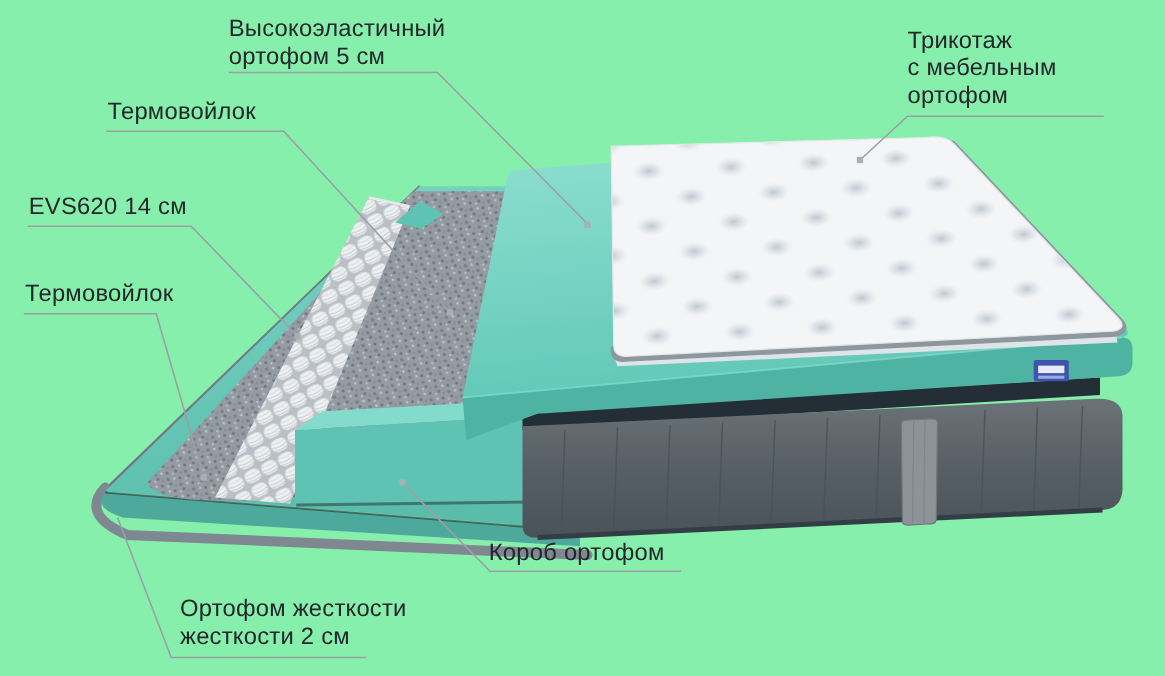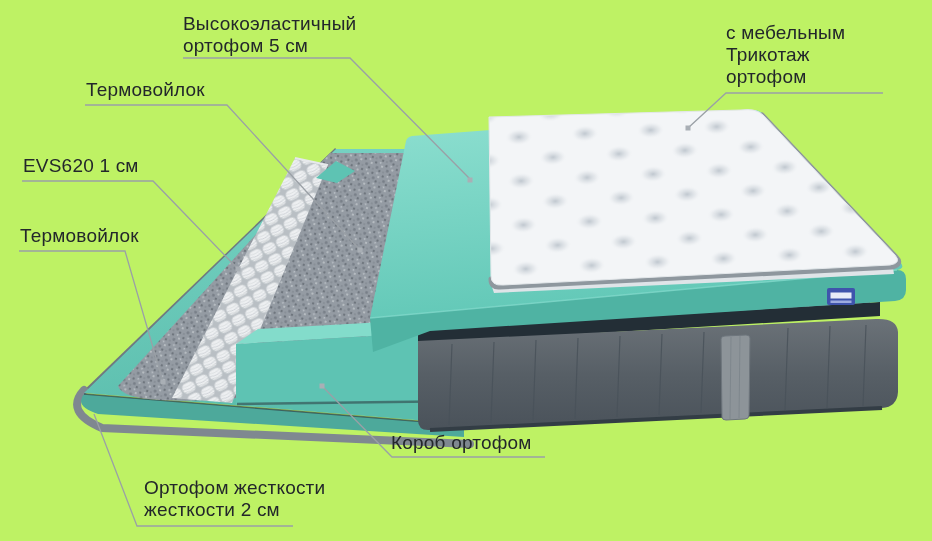--- a/index.html
+++ b/index.html
@@ -1,16 +1,16 @@
 <!DOCTYPE html>
 <html><head>
 <meta charset="utf-8">
 <style>
   html,body{margin:0;padding:0;background:#ffffff;}
-  .stage{position:relative;width:932px;height:541px;background:#bef264;overflow:hidden;
+  .stage{position:relative;width:932px;height:541px;background:#86efac;overflow:hidden;
          font-family:"Liberation Sans",sans-serif;}
   .stage svg{position:absolute;left:0;top:0;}
   .label{position:absolute;font-size:19px;line-height:22px;letter-spacing:.2px;
          color:#23272b;white-space:nowrap;}
   .label div{pointer-events:none;}
 </style>
 </head>
 <body>
 
 <div class="stage">
@@ -150,30 +150,30 @@
 <div class="label" style="left:183px;top:13px;">
   <div>Высокоэластичный</div>
   <div>ортофом 5 см</div>
 </div>
 
 <div class="label" style="left:86px;top:79px;">
   <div>Термовойлок</div>
 </div>
 
 <div class="label" style="left:23px;top:155px;">
-  <div>EVS620 1 см</div>
+  <div>EVS620 14 см</div>
 </div>
 
 <div class="label" style="left:20px;top:225px;">
   <div>Термовойлок</div>
 </div>
 
 <div class="label" style="left:726px;top:22px;">
+  <div>Трикотаж</div>
   <div>с мебельным</div>
-  <div>Трикотаж</div>
   <div>ортофом</div>
 </div>
 
 <div class="label" style="left:391px;top:432px;">
   <div>Короб ортофом</div>
 </div>
 
 <div class="label" style="left:144px;top:477px;">
   <div>Ортофом жесткости</div>
   <div>жесткости 2 см</div>

